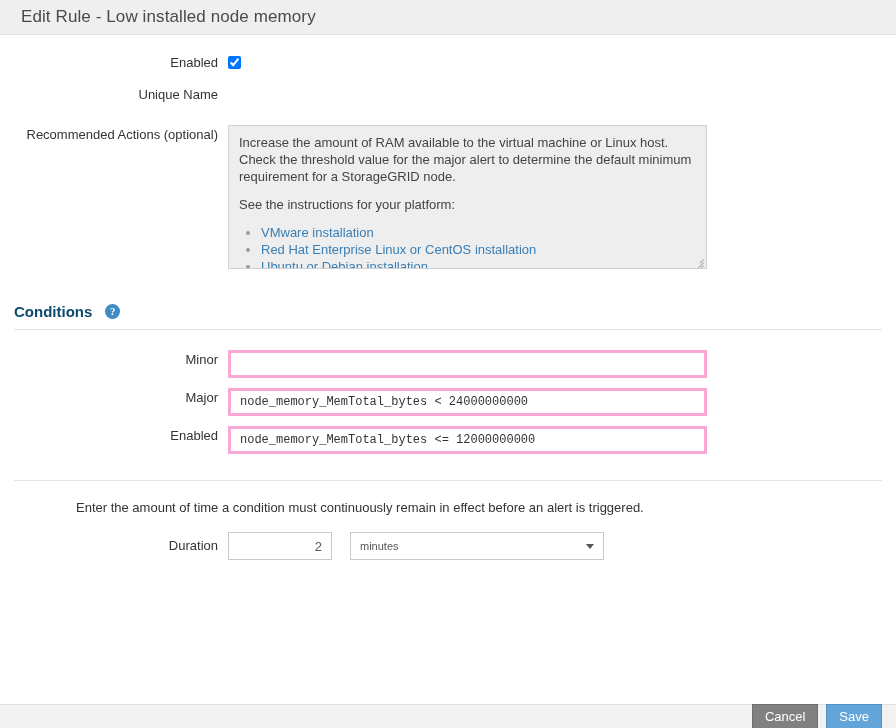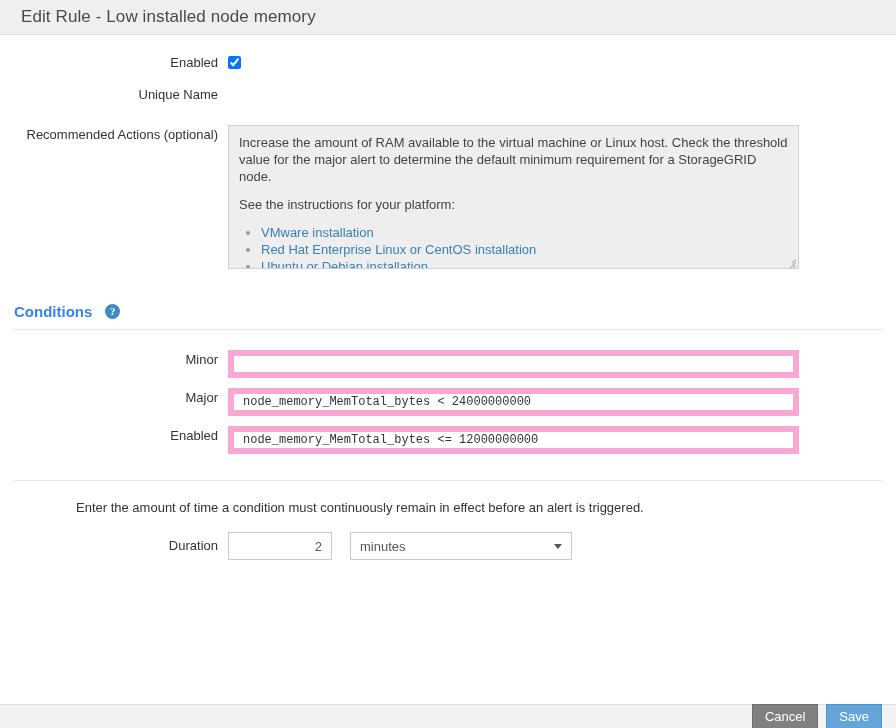--- a/index.html
+++ b/index.html
@@ -92,21 +92,21 @@
     color: #444444;
     line-height: 17px;
     resize: vertical;
     outline: none;
     overflow: hidden;
   }
   .ta-desc { height: 72px; }
 
   
   .richbox {
-    width: 571px;
+    width: 479px;
     box-sizing: border-box;
     background: #eeeeee;
     border: 1px solid #d2d2d2;
     padding: 8px 10px 6px 10px;
     font-size: 13px;
     color: #444444;
     line-height: 17px;
     height: 144px;
     position: relative;
     overflow: hidden;
@@ -153,21 +153,21 @@
   
   .section-head {
     display: flex;
     align-items: center;
     padding: 0 0 0 14px;
     margin-top: 34px;
   }
   .section-title {
     font-size: 15px;
     font-weight: bold;
-    color: #3b82f6;
+    color: #0c4a6e;
   }
   .help-icon {
     width: 15px;
     height: 15px;
     border-radius: 50%;
     background: #3d8dc4;
     color: #ffffff;
     font-size: 11px;
     font-weight: bold;
     line-height: 15px;
@@ -177,25 +177,25 @@
     font-family: "Liberation Serif", serif;
   }
   .divider {
     height: 1px;
     background: #e5e5e5;
     margin: 9px 14px 0 14px;
   }
 
   .conditions-body { padding-top: 20px; }
   .input-white {
-    width: 571px;
+    width: 479px;
     height: 28px;
     box-sizing: border-box;
     background: #ffffff;
-    border: 6px solid #f9a8d4;
+    border: 3px solid #f9a8d4;
     padding: 3px 9px;
     font-family: "Liberation Mono", monospace;
     font-size: 12px;
     color: #333333;
     outline: none;
   }
   .row-cond { margin-bottom: 10px; }
 
   
   .duration-note {
@@ -218,28 +218,28 @@
     border: 1px solid #c9c9c9;
     padding: 3px 9px;
     font-family: "Liberation Sans", sans-serif;
     font-size: 13px;
     color: #555555;
     text-align: right;
     outline: none;
   }
   .dur-unit {
     margin-left: 18px;
-    width: 222px;
+    width: 254px;
     height: 28px;
     box-sizing: border-box;
     background: #ffffff;
     border: 1px solid #c9c9c9;
     padding: 3px 9px;
     font-family: "Liberation Sans", sans-serif;
-    font-size: 13px;
+    font-size: 11px;
     color: #555555;
     display: flex;
     align-items: center;
     justify-content: space-between;
     position: relative;
   }
   .caret {
     width: 0; height: 0;
     border-left: 4px solid transparent;
     border-right: 4px solid transparent;

